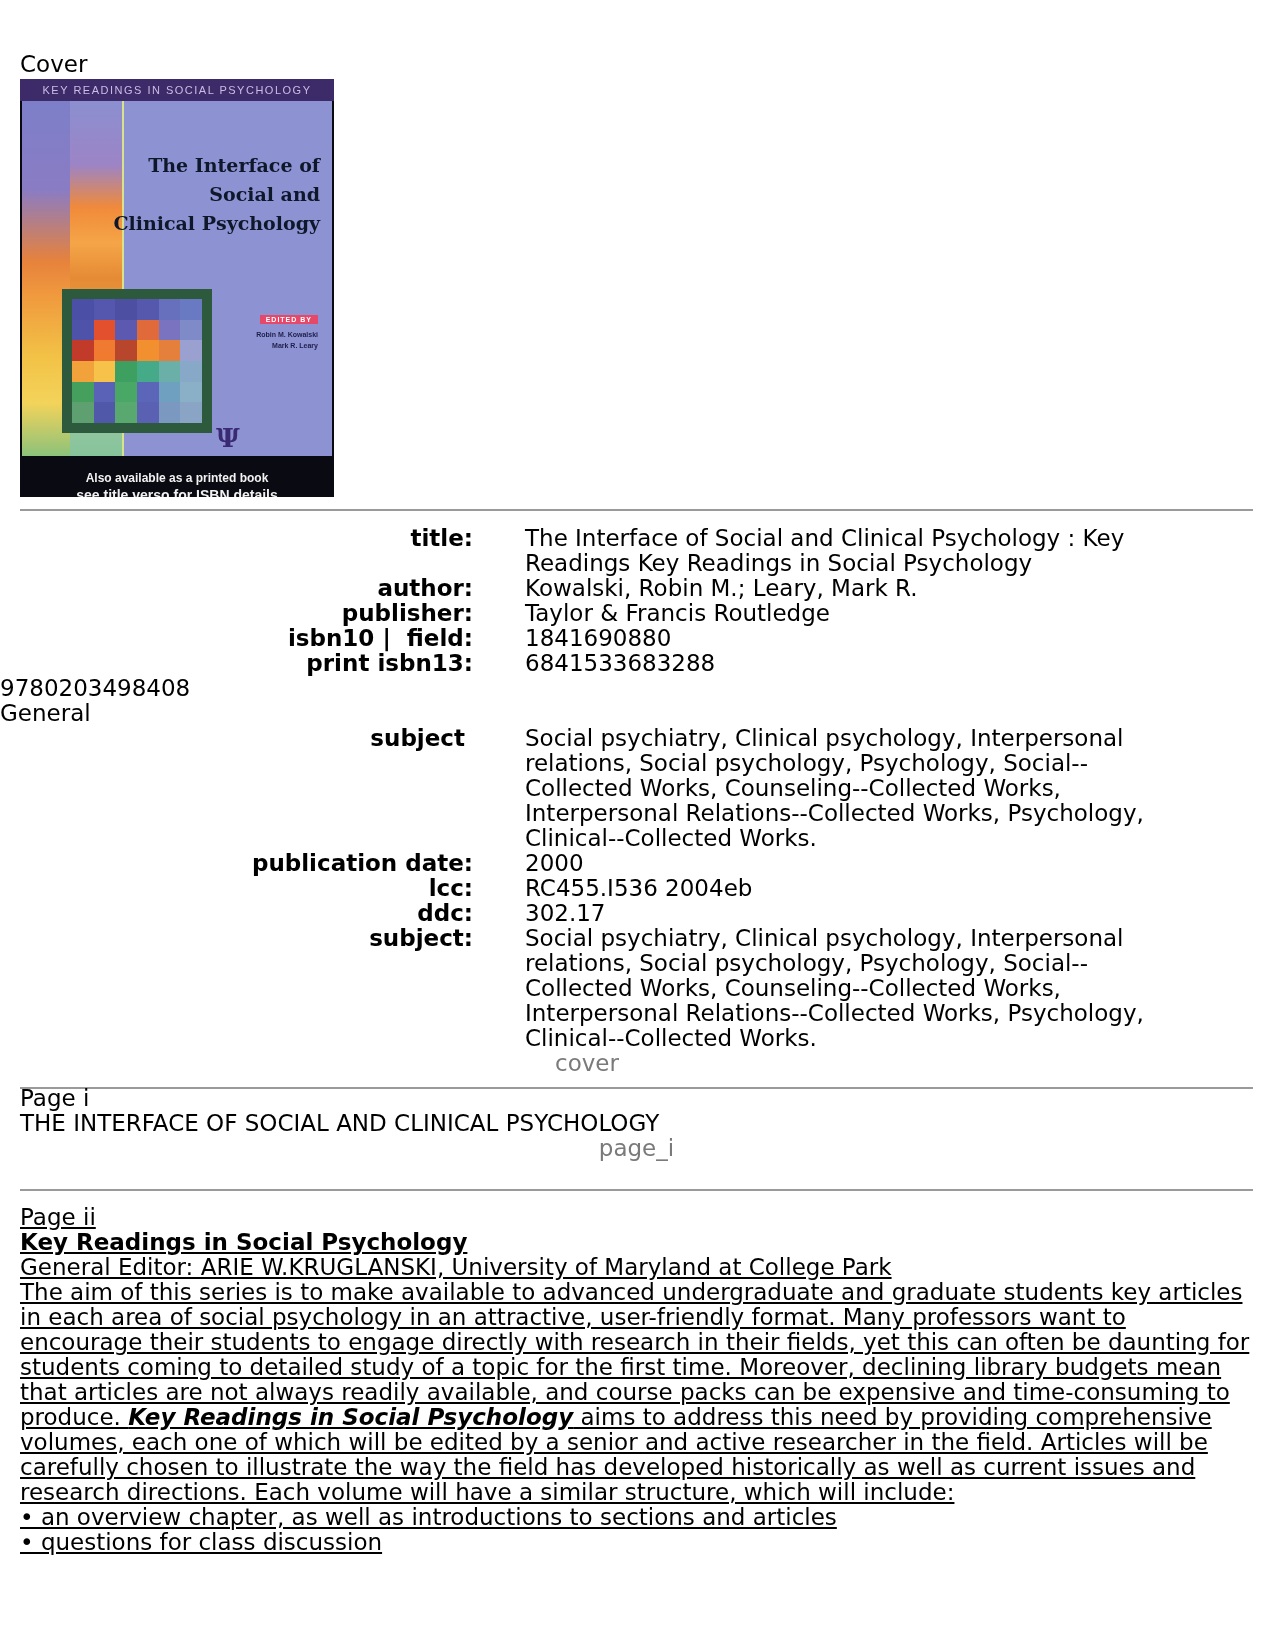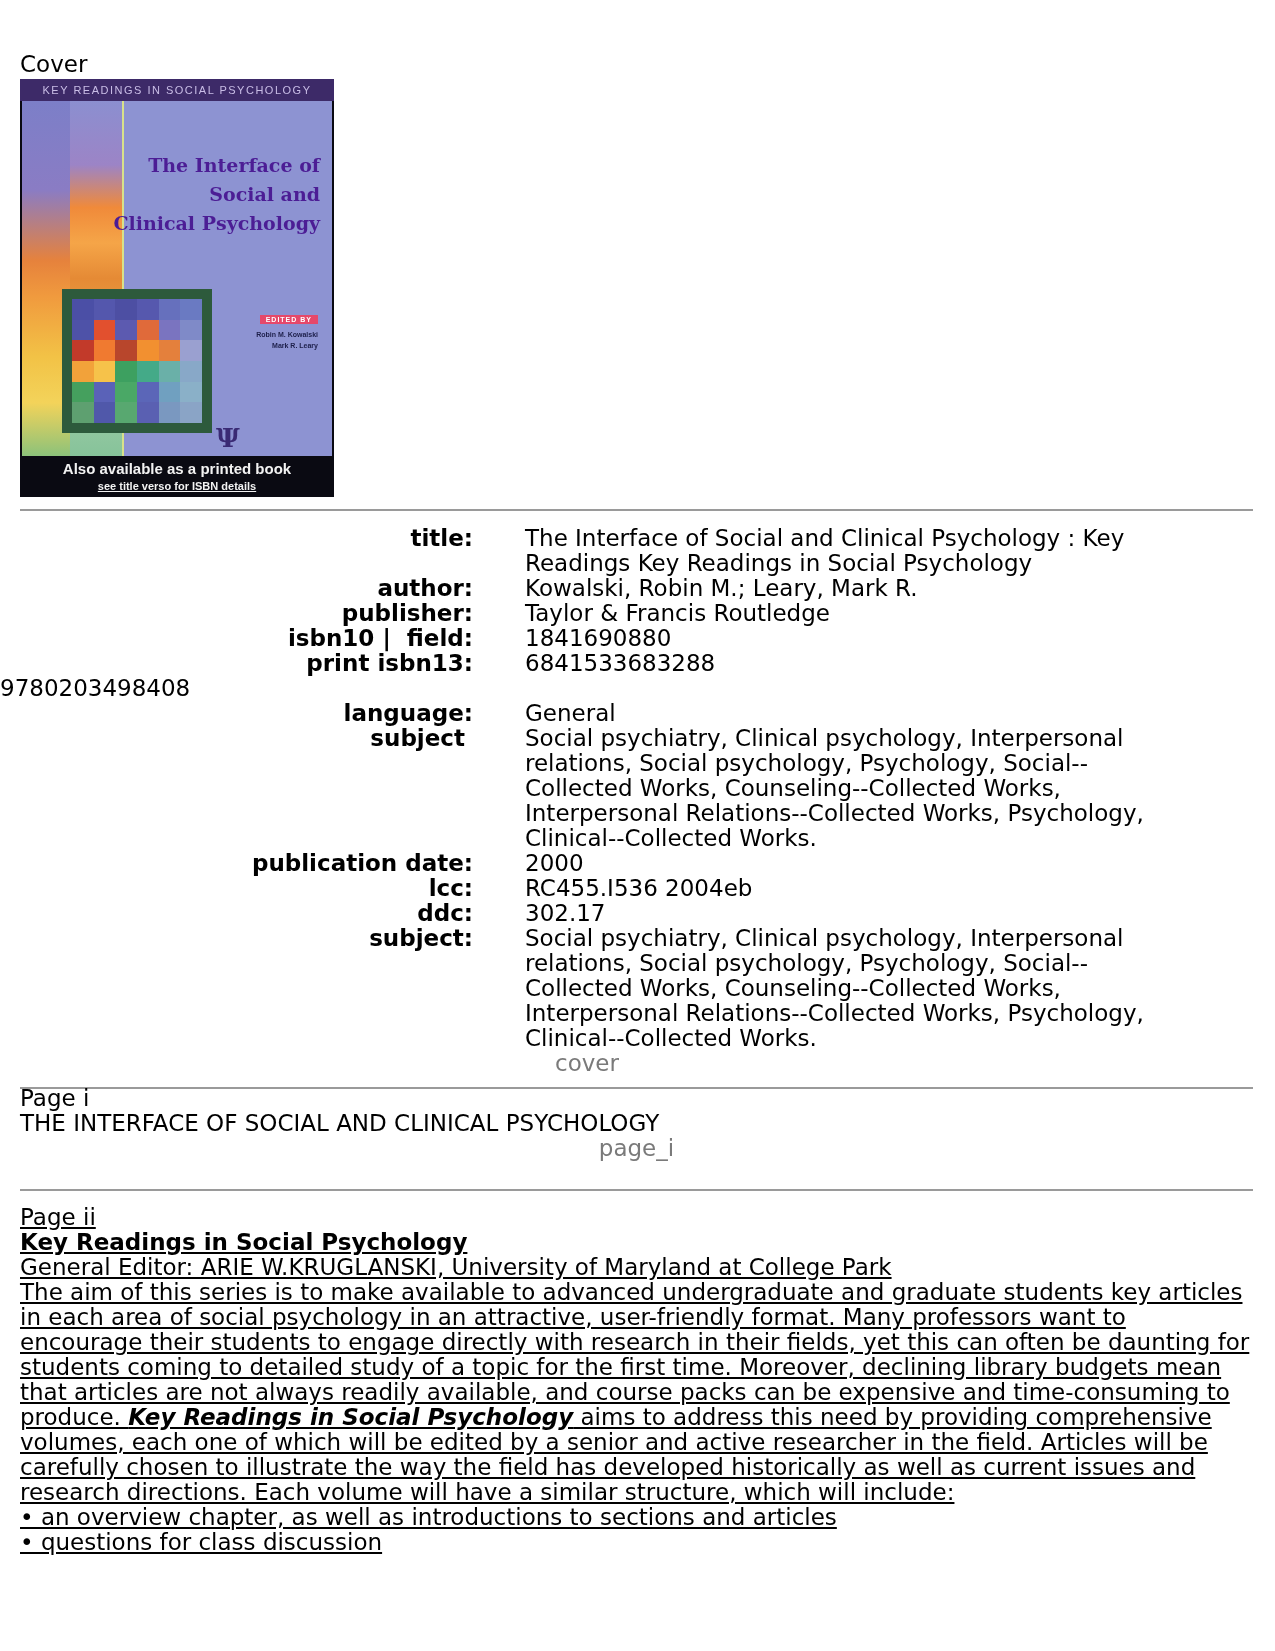--- a/index.html
+++ b/index.html
@@ -23,36 +23,36 @@
       font-family: "Liberation Sans", sans-serif;
     }
     .cover .art { position: absolute; left: 2px; top: 22px; width: 310px; height: 355px; background: #8d93d2; }
     .cover .strip1 { position: absolute; left: 0; top: 0; width: 48px; height: 355px;
       background: linear-gradient(#7c7fc8 0%, #8a7cc4 25%, #e6823c 45%, #f09a3e 55%, #f2c246 72%, #f3d35a 85%, #8cc27a 100%); }
     .cover .strip2 { position: absolute; left: 48px; top: 0; width: 52px; height: 355px;
       background: linear-gradient(#8b8fd0 0%, #9c84c6 18%, #f08a3a 30%, #f5a548 40%, #e58a35 50%, #e6c65a 80%, #92c7a0 92%, #86c39a 100%); }
     .cover .divline { position: absolute; left: 100px; top: 0; width: 2px; height: 355px; background: #d8e28a; }
     .cover .title {
       position: absolute; right: 12px; top: 50px; text-align: right;
-      font-family: "DejaVu Serif", serif; font-weight: bold; color: #4c1d95; font-size: 19px; line-height: 29px;
+      font-family: "DejaVu Serif", serif; font-weight: bold; color: #0f172a; font-size: 19px; line-height: 29px;
     }
     .cover .frame { position: absolute; left: 40px; top: 188px; width: 150px; height: 144px; background: #2d5a3c; }
     .cover .mosaic { position: absolute; left: 10px; top: 10px; width: 130px; height: 124px;
       display: grid; grid-template-columns: repeat(6, 1fr); grid-template-rows: repeat(6, 1fr); }
     .cover .mosaic div { }
     .cover .edited { position: absolute; right: 14px; top: 214px; background: #e6486a; color: #fff; font-size: 7px;
       letter-spacing: 1px; padding: 1px 6px; font-family: "Liberation Sans", sans-serif; font-weight: bold; }
     .cover .eds { position: absolute; right: 14px; top: 228px; text-align: right; font-size: 7px; line-height: 11px;
       color: #1d1f4a; font-family: "Liberation Sans", sans-serif; font-weight: bold; }
     .cover .psi { position: absolute; left: 194px; top: 322px; color: #3a2a74; font-family: "DejaVu Serif", serif;
       font-size: 26px; font-weight: bold; }
     .cover .foot { position: absolute; left: 0; top: 377px; width: 314px; height: 41px; text-align: center;
       color: #f2f2f2; font-family: "Liberation Sans", sans-serif; font-weight: bold; }
-    .cover .foot .l1 { font-size: 15px; line-height: 20px; padding-top: 3px; }
-    .cover .foot .l2 { font-size: 11px; line-height: 14px; text-decoration: underline; }
+    .cover .foot .l1 { font-size: 12px; line-height: 20px; padding-top: 12px; }
+    .cover .foot .l2 { font-size: 14px; line-height: 14px; text-decoration: underline; }
 
     
     .meta { position: absolute; left: 0; top: 526px; width: 1275px; }
     .row { display: flex; line-height: 25px; }
     .row .k { width: 525px; text-align: right; font-weight: bold; padding-right: 52px; box-sizing: border-box; white-space: pre; }
     .row .v { width: 650px; }
 
     .p2 { line-height: 25px; text-decoration: underline; }
     .p2 .h { font-weight: bold; }
     .p2 .para b { font-style: italic; }
@@ -146,21 +146,20 @@
     <div class="v">1841690880</div>
   </div>
   <div class="row">
     <div class="k">print isbn13:</div>
     <div class="v">6841533683288</div>
   </div>
   <div class="row">
     <div class="v">9780203498408</div>
   </div>
   <div class="row">
-    <div class="k">language:</div>
     <div class="v">General</div>
   </div>
   <div class="row">
     <div class="k">subject </div>
     <div class="v">Social psychiatry, Clinical psychology, Interpersonal relations, Social psychology, Psychology, Social--Collected Works, Counseling--Collected Works, Interpersonal Relations--Collected Works, Psychology, Clinical--Collected Works.</div>
   </div>
   <div class="row">
     <div class="k">publication date:</div>
     <div class="v">2000</div>
   </div>

